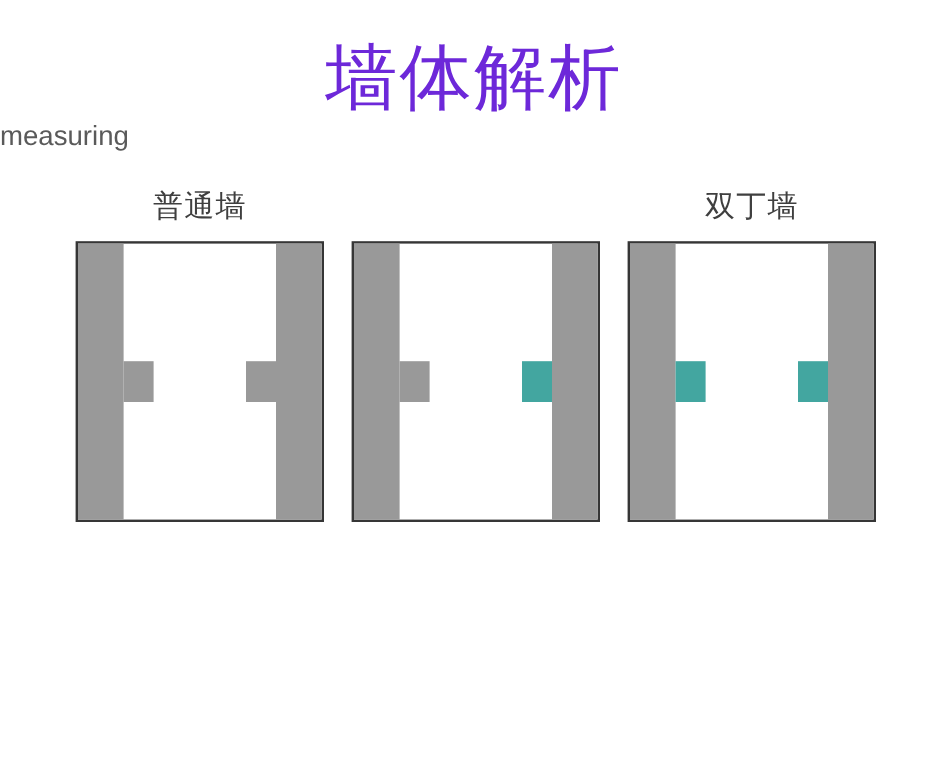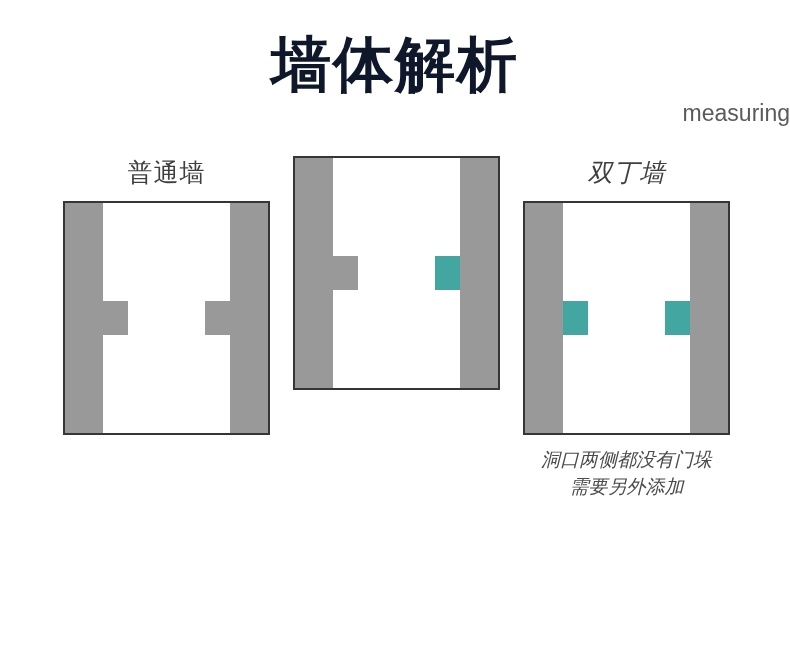--- a/index.html
+++ b/index.html
@@ -12,32 +12,31 @@
     position: relative;
     width: 790px;
     height: 646px;
     background: #ffffff;
     overflow: hidden;
   }
   .page-title {
     margin-top: 32px;
     text-align: center;
     font-size: 60px;
-    font-weight: bold;
-    color: #0f172a;
+    font-weight: normal;
+    color: #6d28d9;
     letter-spacing: 2px;
     line-height: 66px;
   }
   .page-subtitle {
-    text-align: right;
+    text-align: left;
     font-size: 23px;
     color: #5a5a5a;
     line-height: 26px;
     margin-top: 2px;
-    padding-left: 30px;
   }
   .legend {
     margin: 44px 0 0 64px;
   }
   .legend-row {
     display: flex;
     align-items: center;
     height: 20px;
     margin-bottom: 9px;
   }
@@ -47,26 +46,27 @@
     margin-right: 12px;
   }
   .legend-label {
     font-size: 19px;
     color: #4a4a4a;
   }
   .columns {
     display: flex;
     padding-left: 63px;
     margin-top: 30px;
+    align-items: flex-end;
   }
   .column {
     width: 207px;
     margin-right: 23px;
   }
-  .column:last-child { margin-right: 0; font-style: italic; }
+  .column:last-child { margin-right: 0; }
   .diagram-title {
     text-align: center;
     font-size: 25px;
     color: #3f3f3f;
     line-height: 32px;
     margin-bottom: 13px;
     letter-spacing: 1px;
   }
   .wall-box {
     position: relative;
@@ -132,18 +132,16 @@
     </div>
 
     <div class="column">
       <div class="diagram-title">双丁墙</div>
       <div class="wall-box">
         <div class="wall wall-left" style="background-color: rgb(153, 153, 153);"></div>
         <div class="wall wall-right" style="background-color: rgb(153, 153, 153);"></div>
         <div class="pier pier-left" style="background-color: rgb(67, 166, 160);"></div>
         <div class="pier pier-right" style="background-color: rgb(67, 166, 160);"></div>
       </div>
-      <div class="diagram-caption">洞口两侧都没有门垛
-需要另外添加</div>
     </div>
 
   </div>
 </div>
 
 </body></html>

